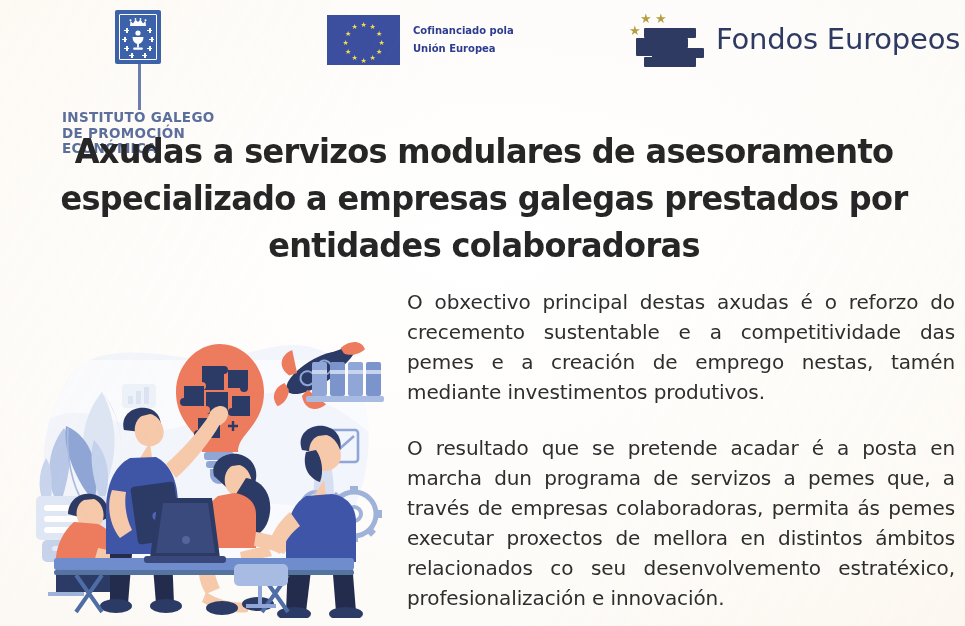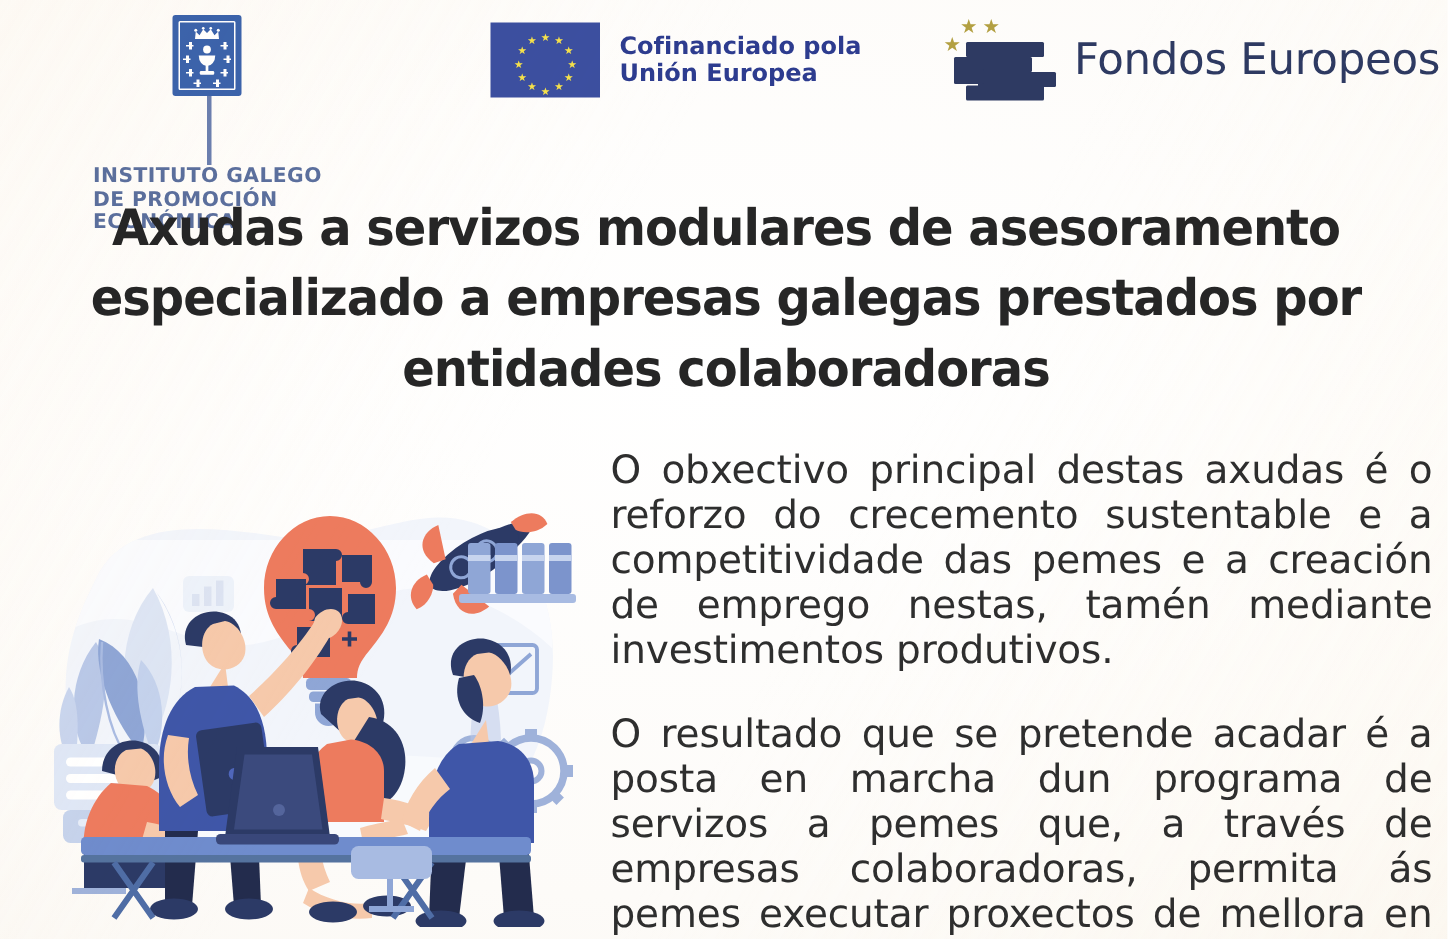--- a/index.html
+++ b/index.html
@@ -113,21 +113,21 @@
   .eu-star {
     position: absolute;
     width: 5px; height: 5px;
     color: #f5e14b;
     font-size: 7px;
     line-height: 5px;
     text-align: center;
   }
   .eu-text {
     margin-left: 13px;
-    font-size: 16px;
+    font-size: 10px;
     line-height: 18px;
     font-weight: bold;
     color: #2d3c8f;
     white-space: pre-line;
   }
 
   
   .fe-logo {
     position: absolute;
     left: 622px; top: 8px;
@@ -175,22 +175,22 @@
     transform-origin: center top;
   }
 
   
   .copy {
     position: absolute;
     left: 407px; top: 283px;
     width: 548px;
   }
   .copy p {
-    margin: 16px 0 26px 0;
-    font-size: 26px;
+    margin: 4px 0 26px 0;
+    font-size: 20px;
     line-height: 30px;
     text-align: justify;
     color: #2e2e2e;
     letter-spacing: -0.1px;
   }
   .copy p:last-child { margin-bottom: 0; }
 
   
   .illustration {
     position: absolute;

